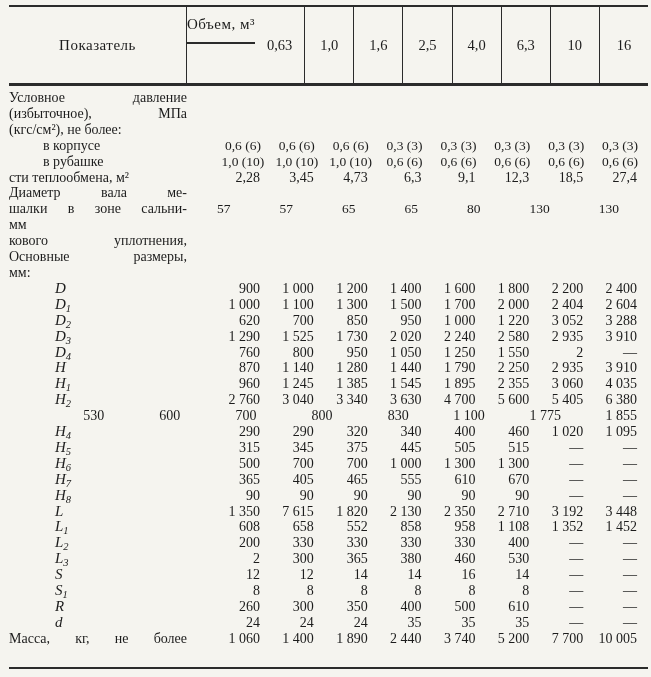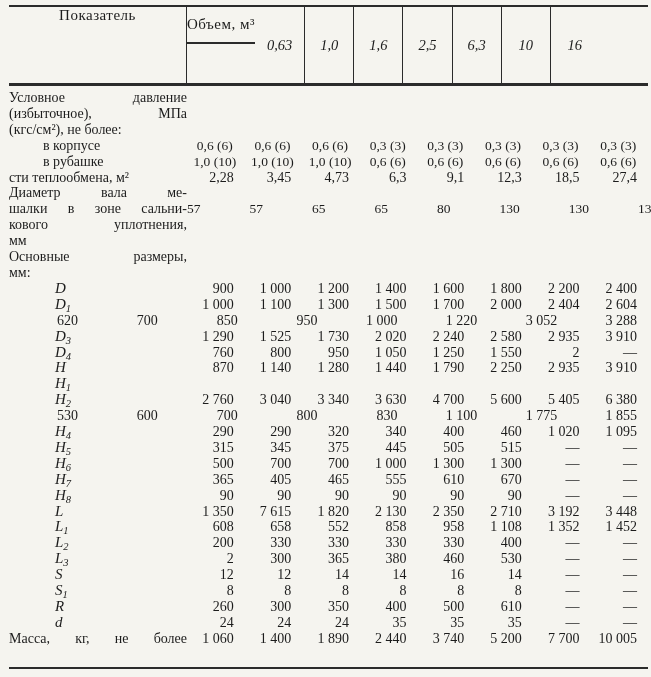--- a/index.html
+++ b/index.html
@@ -28,35 +28,36 @@
   .thead {
     display: flex;
     border-bottom: 3px solid #2b2b2b;
     height: 79px;
     flex: none;
   }
   .th-indicator {
     width: 178px;
     border-right: 1.5px solid #2b2b2b;
     display: flex;
+    align-items: center;
     justify-content: center;
     font-size: 15px;
     letter-spacing: 0.5px;
   }
   .th-volumes { flex: 1; display: flex; }
   .group-label {
     height: 37px;
     display: flex;
     align-items: center;
     justify-content: center;
     font-size: 15px;
     letter-spacing: 0.5px;
     border-bottom: 2px solid #2b2b2b;
   }
-  .col-heads { flex: 1; display: grid; grid-template-columns: repeat(8, 1fr); font-style: italic; }
+  .col-heads { flex: 1; display: grid; grid-template-columns: repeat(8, 1fr); }
   .col-head {
     display: flex;
     align-items: center;
     justify-content: center;
     font-size: 14.5px;
     border-left: 1.5px solid #2b2b2b;
   }
   .col-head:first-child { border-left: none; }
   
   .tbody {
@@ -72,40 +73,42 @@
   .label.indent { padding-left: 34px; }
   .label.indent .lline { text-align: left; text-align-last: auto; }
   .label.symlab { padding-left: 46px; font-size: 15px; }
   .label.symlab i { font-style: italic; }
   .label.symlab sub { font-size: 10.5px; font-style: italic; line-height: 0; vertical-align: -3px; }
   .vals {
     flex: 1;
     display: grid;
     grid-template-columns: repeat(8, 1fr);
     align-content: start;
+    margin-left: 30px;
   }
   .val { text-align: right; padding-right: 11px; white-space: nowrap; }
   .row.center .val { text-align: center; padding-right: 2px; font-size: 13.5px; }
 </style>
 </head>
 <body>
 
 <div class="page">
   <div class="table-wrap">
     <div class="thead">
       <div class="th-indicator">
         <span>Показатель</span>
       </div>
       <div class="th-volumes">
         <div class="group-label">Объем, м³</div>
         <div class="col-heads">
           <div class="col-head">0,63</div>
           <div class="col-head">1,0</div>
           <div class="col-head">1,6</div>
           <div class="col-head">2,5</div>
+          <div class="col-head">4,0</div>
           <div class="col-head">6,3</div>
           <div class="col-head">10</div>
           <div class="col-head">16</div>
         </div>
       </div>
     </div>
     <div class="tbody">
         <div class="row">
           <div class="label">
             <div class="lline">Условное давление</div>
@@ -155,22 +158,22 @@
             <span class="val">9,1</span>
             <span class="val">12,3</span>
             <span class="val">18,5</span>
             <span class="val">27,4</span>
           </div>
         </div>
         <div class="row center">
           <div class="label">
             <div class="lline">Диаметр вала ме-</div>
             <div class="lline">шалки в зоне сальни-</div>
+            <div class="lline last">мм</div>
             <div class="lline">кового уплотнения,</div>
-            <div class="lline last">мм</div>
           </div>
           <div class="vals" style="padding-top: 15.9px; gap: 47px;">
             <span class="val">57</span>
             <span class="val">57</span>
             <span class="val">65</span>
             <span class="val">65</span>
             <span class="val">80</span>
             <span class="val">130</span>
             <span class="val">130</span>
             <span class="val">130</span>
@@ -202,20 +205,21 @@
             <span class="val">1 100</span>
             <span class="val">1 300</span>
             <span class="val">1 500</span>
             <span class="val">1 700</span>
             <span class="val">2 000</span>
             <span class="val">2 404</span>
             <span class="val">2 604</span>
           </div>
         </div>
         <div class="row">
+          <div class="label symlab"><i>D</i><sub>2</sub></div>
           <div class="vals">
             <span class="val">620</span>
             <span class="val">700</span>
             <span class="val">850</span>
             <span class="val">950</span>
             <span class="val">1 000</span>
             <span class="val">1 220</span>
             <span class="val">3 052</span>
             <span class="val">3 288</span>
           </div>
@@ -254,20 +258,30 @@
             <span class="val">1 280</span>
             <span class="val">1 440</span>
             <span class="val">1 790</span>
             <span class="val">2 250</span>
             <span class="val">2 935</span>
             <span class="val">3 910</span>
           </div>
         </div>
         <div class="row">
           <div class="label symlab"><i>H</i><sub>1</sub></div>
+          <div class="vals">
+            <span class="val">960</span>
+            <span class="val">1 245</span>
+            <span class="val">1 385</span>
+            <span class="val">1 545</span>
+            <span class="val">1 895</span>
+            <span class="val">2 355</span>
+            <span class="val">3 060</span>
+            <span class="val">4 035</span>
+          </div>
         </div>
         <div class="row">
           <div class="label symlab"><i>H</i><sub>2</sub></div>
           <div class="vals">
             <span class="val">2 760</span>
             <span class="val">3 040</span>
             <span class="val">3 340</span>
             <span class="val">3 630</span>
             <span class="val">4 700</span>
             <span class="val">5 600</span>

